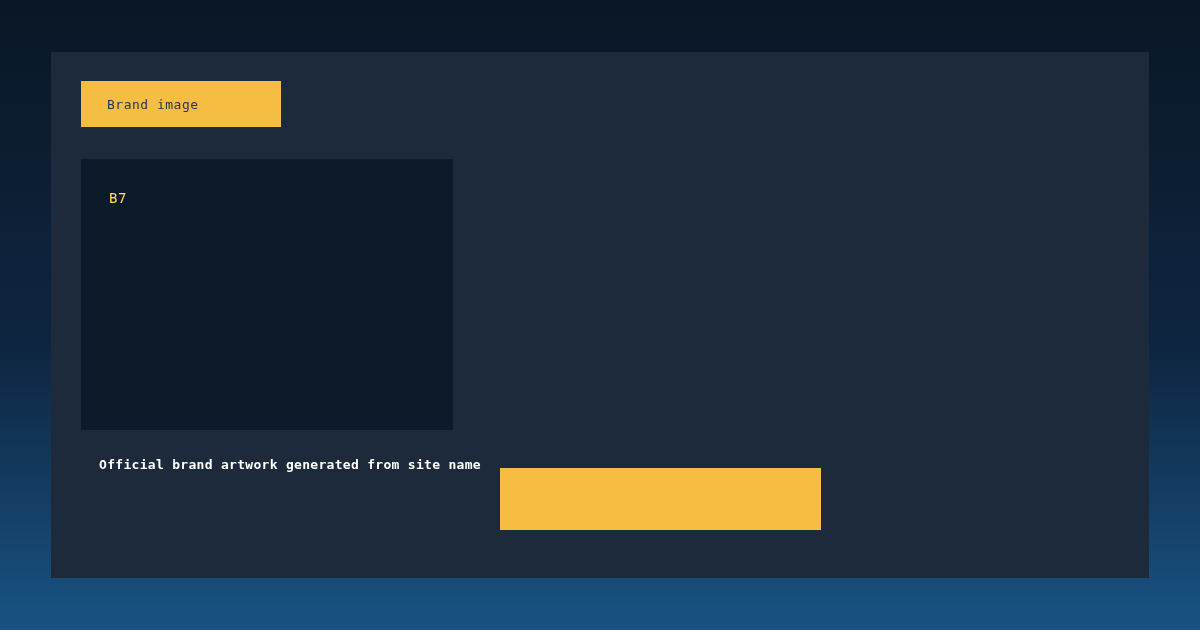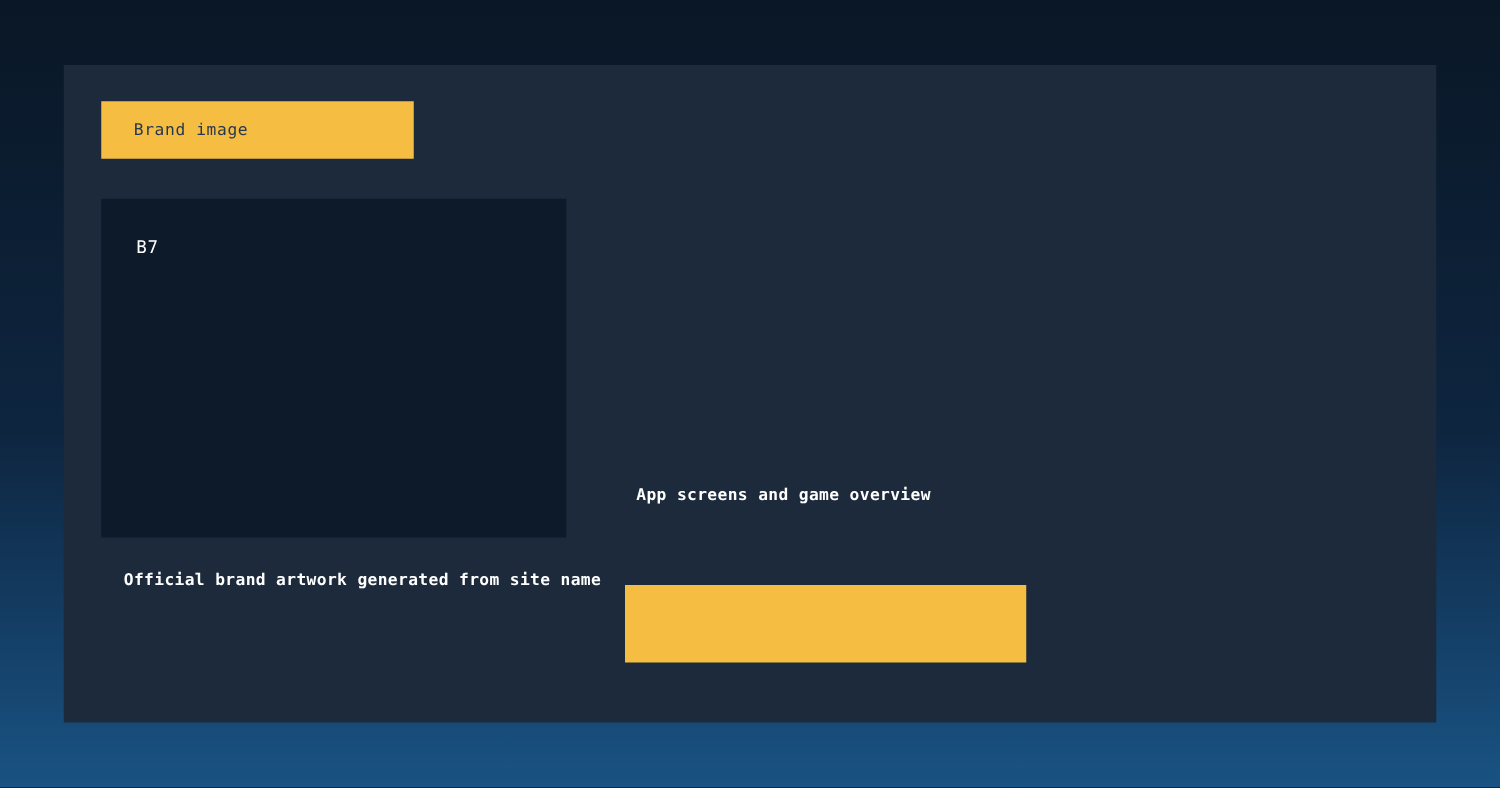--- a/index.html
+++ b/index.html
@@ -20,21 +20,21 @@
     left: 51px;
     top: 52px;
     width: 1098px;
     height: 526px;
     background: #1c2a3b;
   }
   .brand-badge {
     position: absolute;
     left: 30px;
     top: 29px;
-    width: 250px;
+    width: 200px;
     height: 46px;
     background: #f5bd42;
     display: flex;
     align-items: center;
   }
   .brand-badge .badge-label {
     margin-left: 26px;
     font-size: 13px;
     color: #263850;
     letter-spacing: 0.5px;
@@ -45,21 +45,21 @@
     top: 107px;
     width: 372px;
     height: 271px;
     background: #0d1a2a;
   }
   .artwork-monogram {
     position: absolute;
     left: 28px;
     top: 31px;
     font-size: 14px;
-    color: #ffffff;
+    color: #fde047;
     letter-spacing: 0.5px;
   }
   .artwork-caption {
     position: absolute;
     left: 48px;
     top: 405px;
     font-size: 13px;
     font-weight: bold;
     color: #ffffff;
     letter-spacing: 0.3px;
@@ -113,18 +113,17 @@
       <span class="badge-label">Brand image</span>
     </div>
 
     <div class="artwork-panel">
       <span class="artwork-monogram">B7</span>
     </div>
 
     <div class="artwork-caption">Official brand artwork generated from site name</div>
 
 
-    <div class="screens-caption">App screens and game overview</div>
 
     <button class="cta-block"></button>
 
   </div>
 </div>
 
 </body></html>

